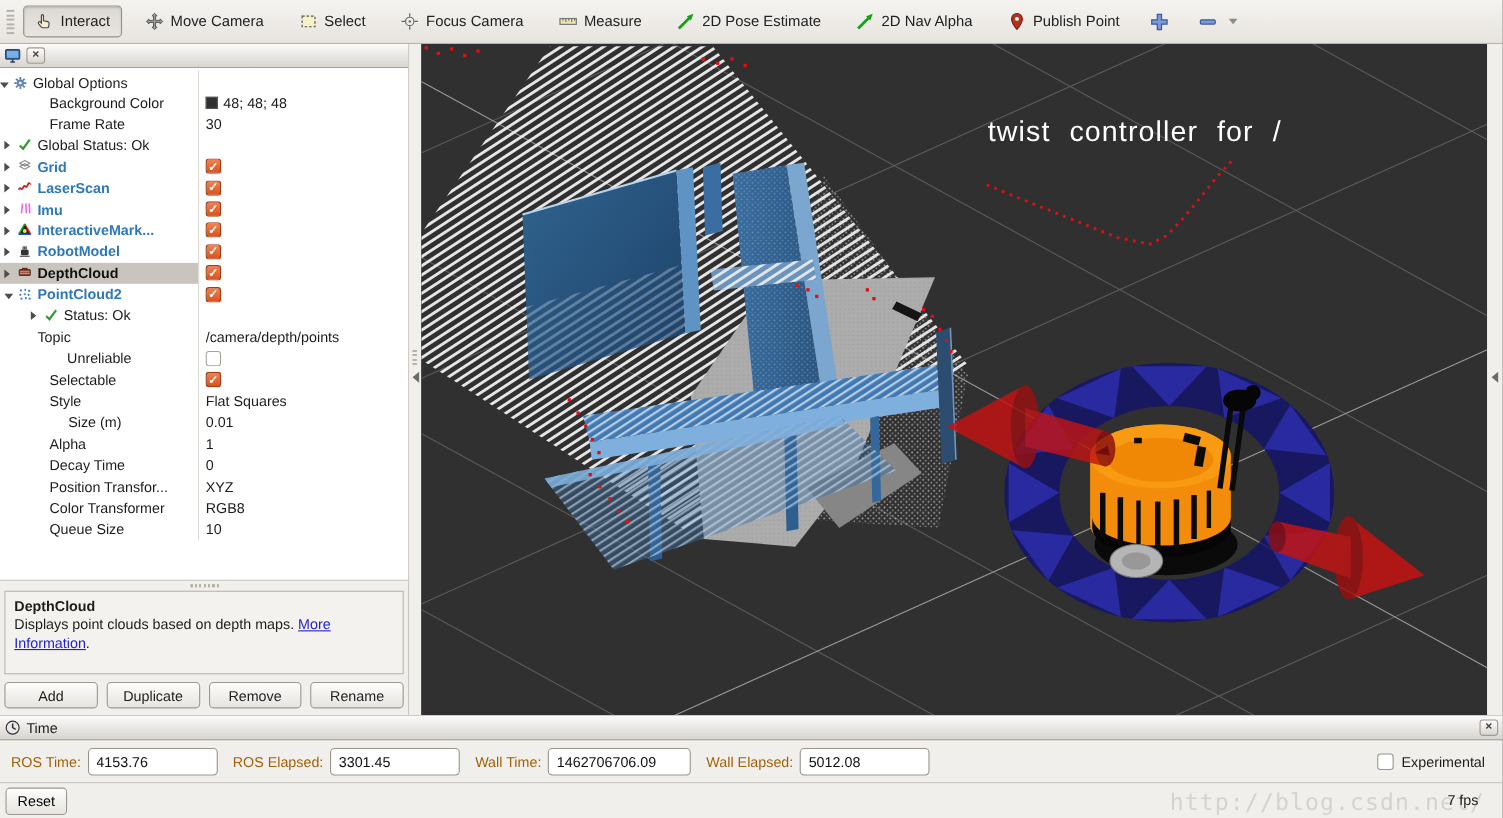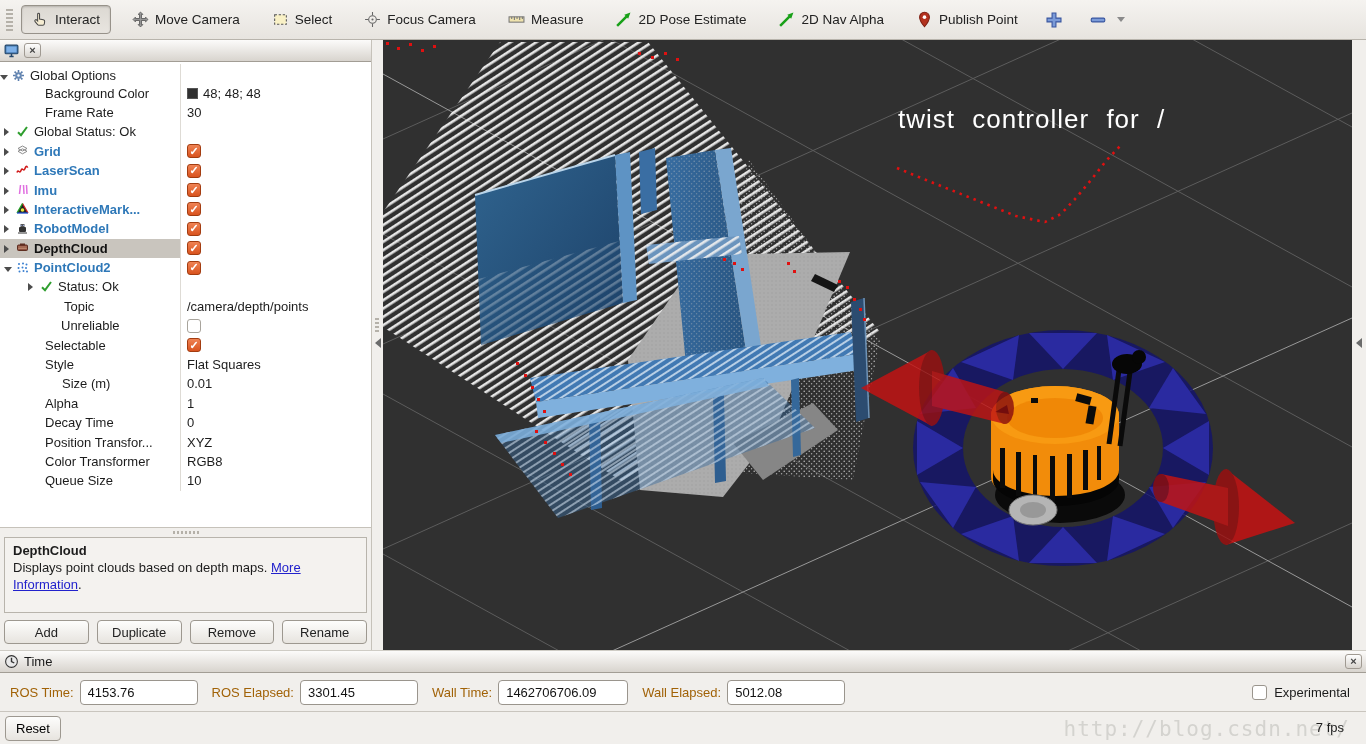--- a/index.html
+++ b/index.html
@@ -377,21 +377,21 @@
               <span class="tree-icon">
                 <svg viewBox="0 0 13 13">
                   <path d="M2 7.2l3 3L11 2" fill="none" stroke="#2e9e2e" stroke-width="2"></path>
                 </svg>
               </span>
               <span class="lbl">Status: Ok</span>
             </div>
             <div class="cell-value"></div>
           </div>
           <div class="tree-row">
-            <div class="cell-label" style="padding-left: 64px; align-items: center;">
+            <div class="cell-label" style="padding-left: 34px; align-items: center;">
               <span class="lbl">Topic</span>
             </div>
             <div class="cell-value">
               <span>/camera/depth/points</span>
             </div>
           </div>
           <div class="tree-row">
             <div class="cell-label" style="padding-left: 61px;">
               <span class="lbl">Unreliable</span>
             </div>

